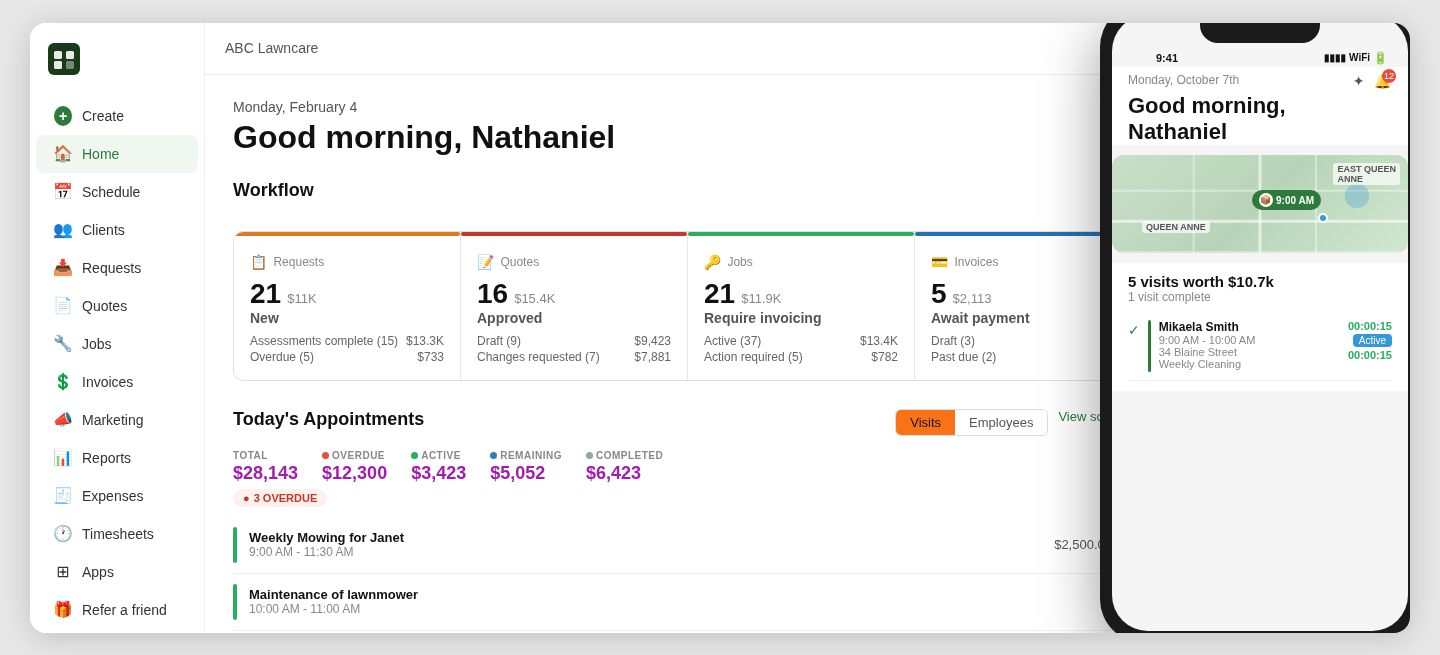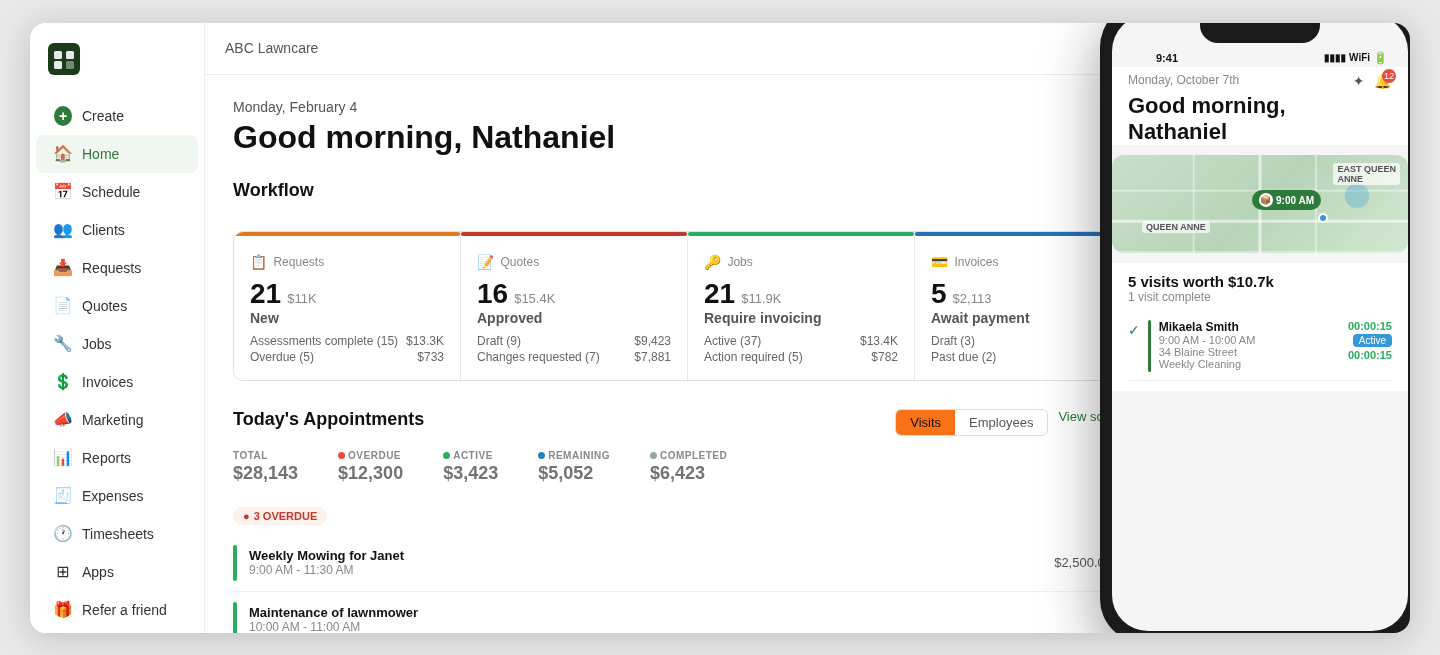--- a/index.html
+++ b/index.html
@@ -231,22 +231,22 @@
     }
     .view-schedule-link {
       font-size: 13px;
       color: #2d7a3a;
       cursor: pointer;
       font-weight: 500;
       text-decoration: none;
     }
     .appt-stats {
       display: flex;
-      gap: 40px;
-      margin-bottom: 22px;
+      gap: 24px;
+      margin-bottom: 4px;
     }
     .stat-item {}
     .stat-label {
       font-size: 10px;
       color: #888;
       font-weight: 600;
       text-transform: uppercase;
       letter-spacing: 0.5px;
       margin-bottom: 2px;
     }
@@ -256,21 +256,21 @@
       border-radius: 50%;
       margin-right: 3px;
     }
     .dot-red { background: #e74c3c; }
     .dot-green { background: #27ae60; }
     .dot-blue { background: #2980b9; }
     .dot-gray { background: #95a5a6; }
     .stat-value {
       font-size: 18px;
       font-weight: 700;
-      color: #737373;
+      color: #a21caf;
     }
     .overdue-badge {
       display: inline-flex;
       align-items: center;
       gap: 4px;
       background: #fdf0ed;
       color: #c0392b;
       font-size: 11px;
       font-weight: 600;
       padding: 3px 10px;

